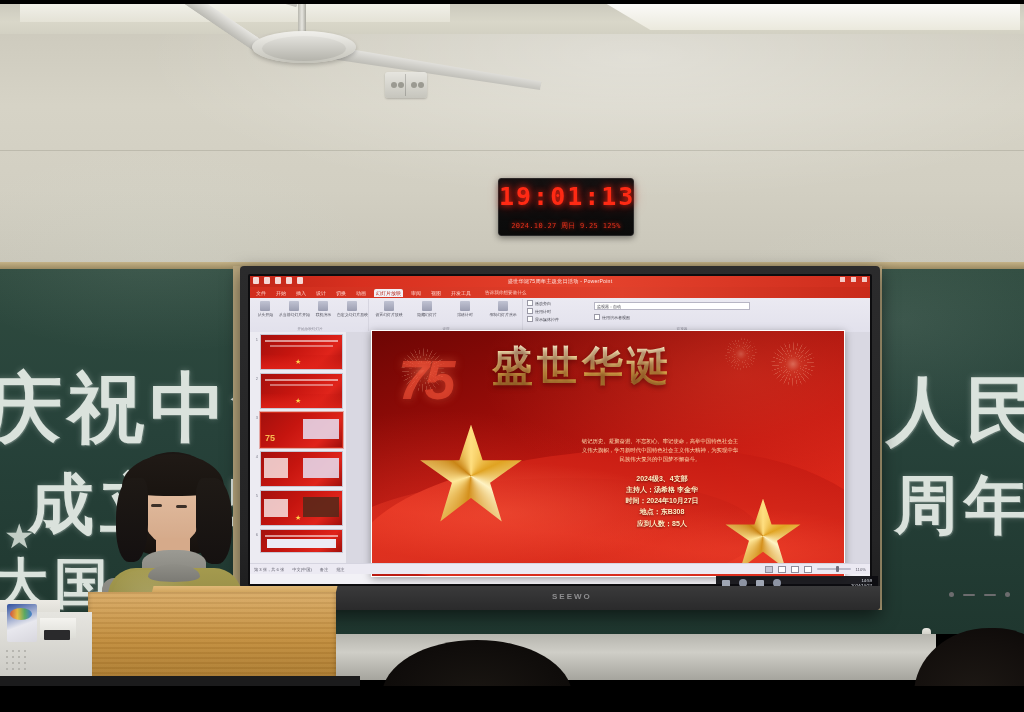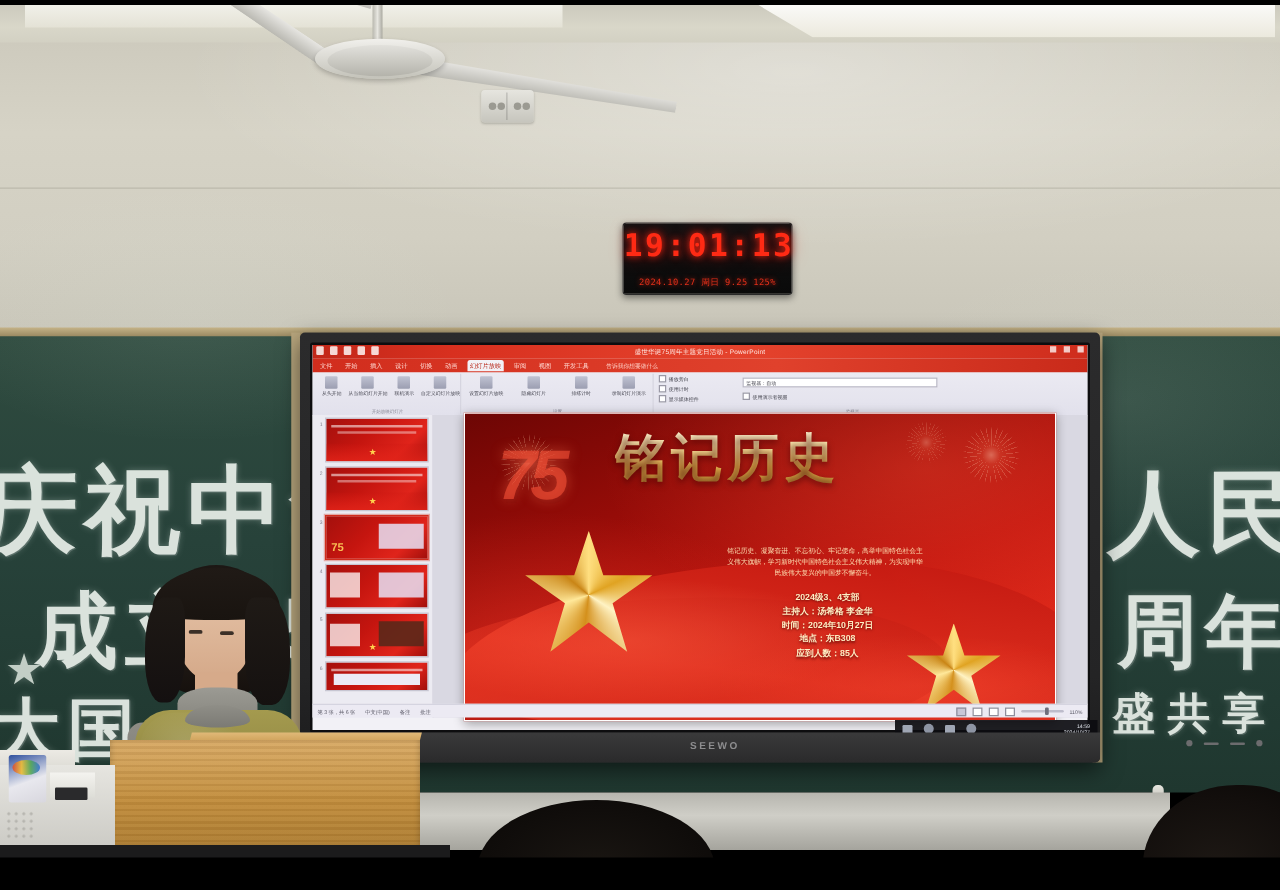--- a/index.html
+++ b/index.html
@@ -322,21 +322,20 @@
   <div class="board-band"></div>
   <div class="chalk-dust"></div>
   <div class="board-top-trim"></div>
 
   <div class="chalk chalk-l1">庆祝中华</div>
   <div class="chalk chalk-l2">成立75</div>
   <div class="chalk chalk-l3">大国</div>
   <div class="chalk-star">★</div>
   <div class="chalk chalk-r1">人民</div>
   <div class="chalk chalk-r2">周年</div>
-  <div class="chalk chalk-r3">盛共享</div>
   <div class="board-frame-l"></div>
   <div class="board-frame-r"></div>
   <div class="board-handle"></div>
 
   <div class="tv-outer"></div>
   <div class="tv-bezel"></div>
   <div class="tv-cam"></div>
 
   <div class="ppt">
 
@@ -496,21 +495,21 @@
       <div class="stage">
         <div class="slide">
           <div class="sl-bg"></div>
           <div class="silk"></div>
           <div class="silk2"></div>
           <div class="fw fw-a"></div>
           <div class="fw fw-b"></div>
           <div class="fw fw-c"></div>
 
           <div class="num75">75</div>
-          <div class="sl-title">铭记历史</div>
+          <div class="sl-title">盛世华诞</div>
 
 
           <div class="sl-para">
             <div>铭记历史、凝聚奋进、不忘初心、牢记使命，高举中国特色社会主</div>
             <div>义伟大旗帜，学习新时代中国特色社会主义伟大精神，为实现中华</div>
             <div>民族伟大复兴的中国梦不懈奋斗。</div>
           </div>
 
           <div class="sl-meta">
             <div>2024级3、4支部</div>

